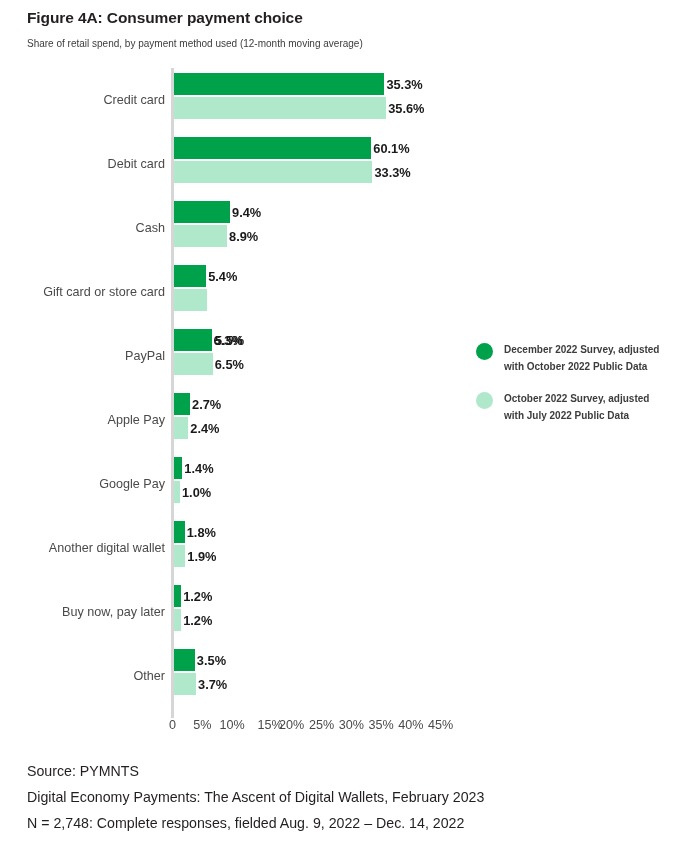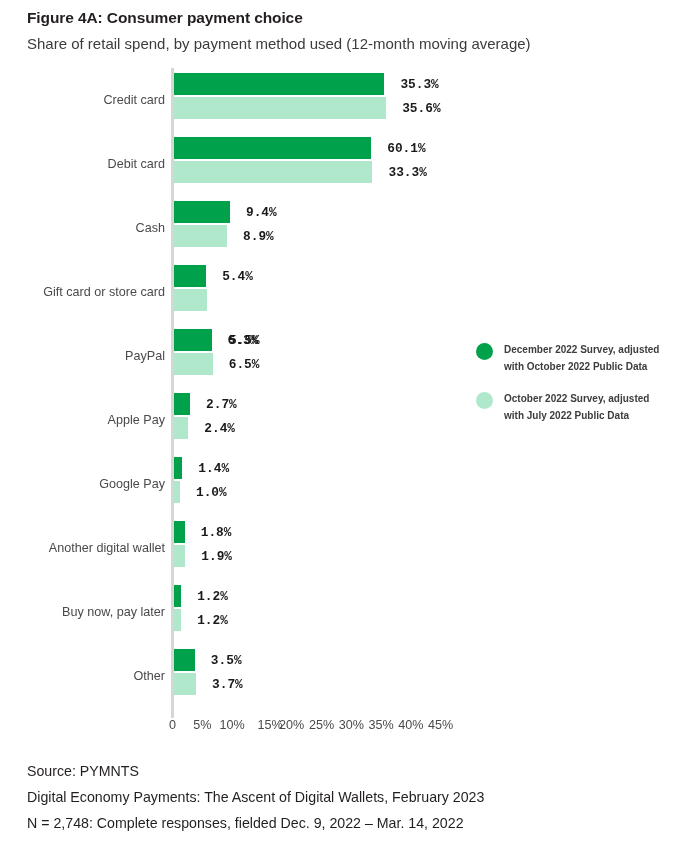--- a/index.html
+++ b/index.html
@@ -33,21 +33,21 @@
   .fig-title {
     font-size: 15.5px;
     font-weight: bold;
     color: #231f20;
     letter-spacing: -0.1px;
     line-height: 20px;
     margin: 0;
     white-space: nowrap;
   }
   .fig-subtitle {
-    font-size: 15px;
+    font-size: 10px;
     font-weight: normal;
     color: #3c3c3c;
     line-height: 22px;
     margin: 5px 0 0 0;
     white-space: nowrap;
   }
 
   
   .plot {
     position: absolute;
@@ -105,22 +105,21 @@
   .bar.s1 { background: #00a14b; }
   .bar.s2 { background: #b0e8cb; }
   .val {
     position: absolute;
     top: 50%;
     transform: translateY(-50%);
     font-size: 12.8px;
     font-weight: bold;
     color: #1a1a1a;
     white-space: nowrap;
-    padding-left: 16px;
-    font-family: Liberation Mono, monospace;
+    padding-left: 2px;
   }
 
   
   .xaxis {
     position: absolute;
     left: 0;
     top: 718px;
     width: 674px;
     height: 22px;
   }
@@ -344,16 +343,16 @@
       </div>
       <div class="legend-item">
         <span class="legend-dot s2" style="background: rgb(176, 232, 203);"></span>
         <span class="legend-text">October 2022 Survey, adjusted with July 2022 Public Data</span>
       </div>
     </div>
 
   <div class="footer" id="footer">
       <div class="footer-line">Source: PYMNTS</div>
       <div class="footer-line">Digital Economy Payments: The Ascent of Digital Wallets, February 2023</div>
-      <div class="footer-line">N = 2,748: Complete responses, fielded Dec. 9, 2022 – Mar. 14, 2022</div>
+      <div class="footer-line">N = 2,748: Complete responses, fielded Aug. 9, 2022 – Dec. 14, 2022</div>
     </div>
 
 </div>
 
 </body></html>

